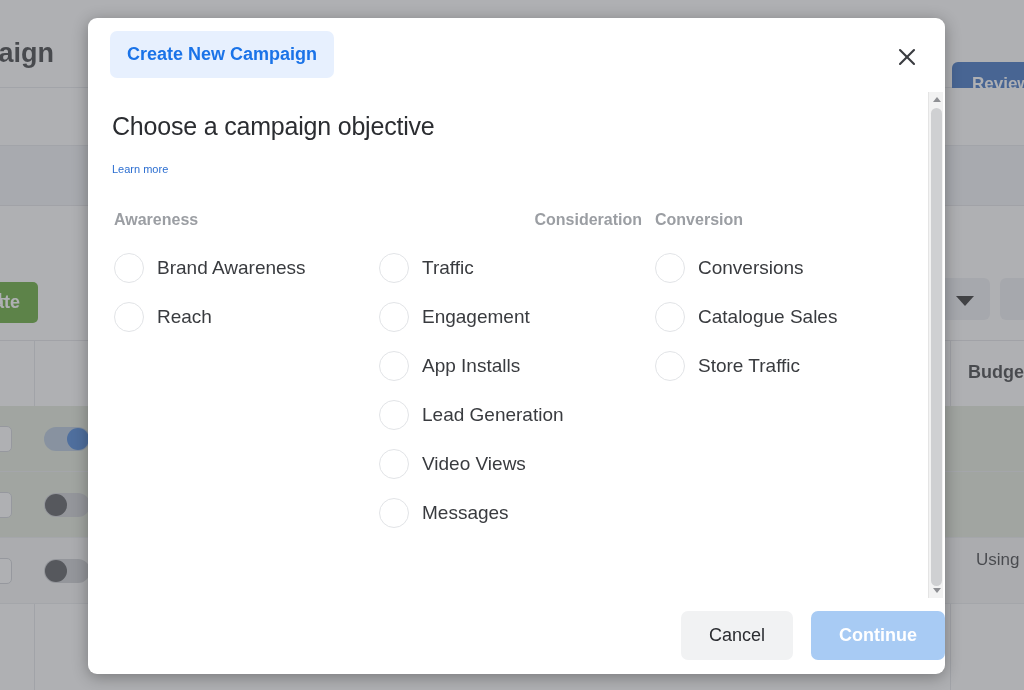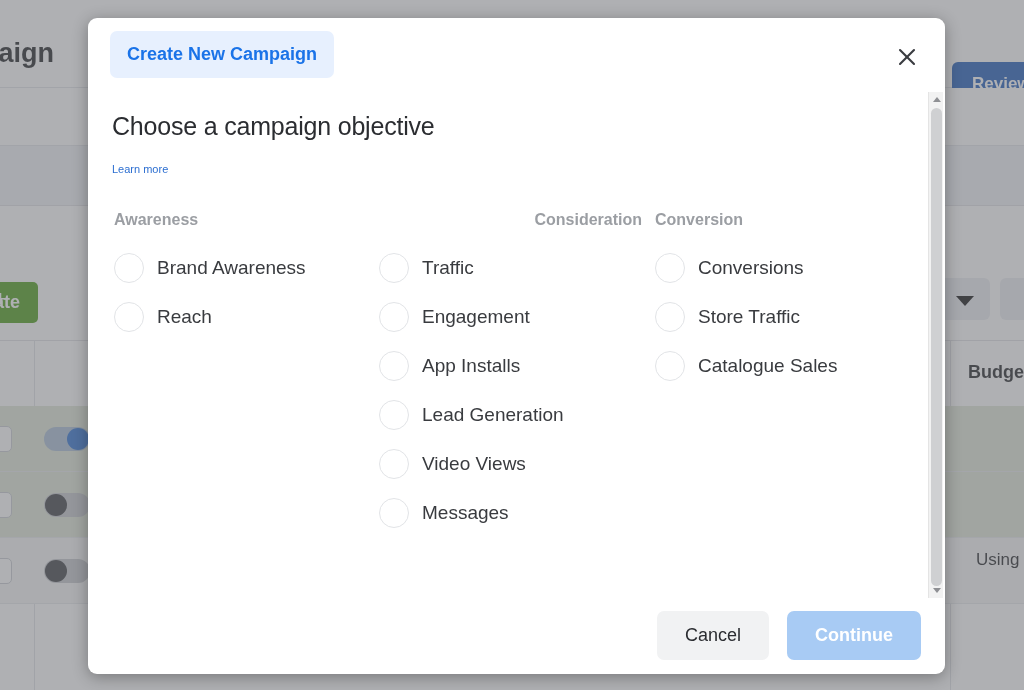--- a/index.html
+++ b/index.html
@@ -237,21 +237,21 @@
     border-top:5px solid #8f9094;
   }
   .ms-thumb {
     position: absolute; left: 2px; top: 16px; width: 11px;
     height: 478px; background: #cfd0d2; border-radius: 6px;
   }
 
   .modal-footer {
     position: absolute; left: 0; right: 0; bottom: 0; height: 78px;
     display: flex; align-items: center; justify-content: flex-end;
-    gap: 18px; padding-right: 24px;
+    gap: 18px; 
   }
   .btn {
     font-size: 18px; border-radius: 7px; cursor: pointer;
     padding: 14px 28px; white-space: nowrap; border: none;
     font-family: "Liberation Sans", sans-serif;
   }
   .btn-cancel { background: #f1f2f3; color: #2b2d31; }
   .btn-continue { background: #a8cbf4; color: #ffffff; font-weight: 700; }
 </style>
 </head>
@@ -392,25 +392,25 @@
         </div>
 
         <div class="col c2">
           <div class="col-head">Conversion</div>
           <div class="opt">
             <div class="radio"></div>
             <div class="opt-label">Conversions</div>
           </div>
           <div class="opt">
             <div class="radio"></div>
+            <div class="opt-label">Catalogue Sales</div>
+          </div>
+          <div class="opt">
+            <div class="radio"></div>
             <div class="opt-label">Store Traffic</div>
-          </div>
-          <div class="opt">
-            <div class="radio"></div>
-            <div class="opt-label">Catalogue Sales</div>
           </div>
         </div>
 
       </div>
     </div>
   </div>
 
   <div class="modal-scroll">
     <div class="ms-arrow up">
         <div class="ms-tri-up"></div>

